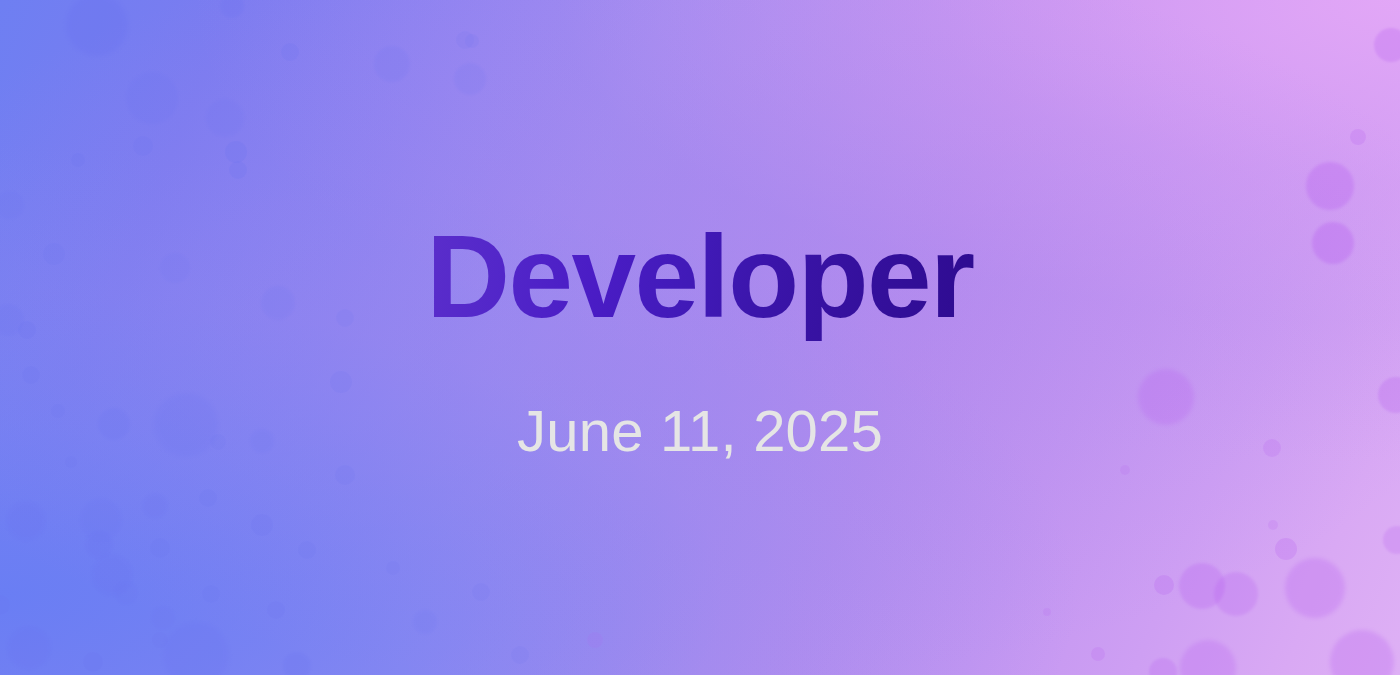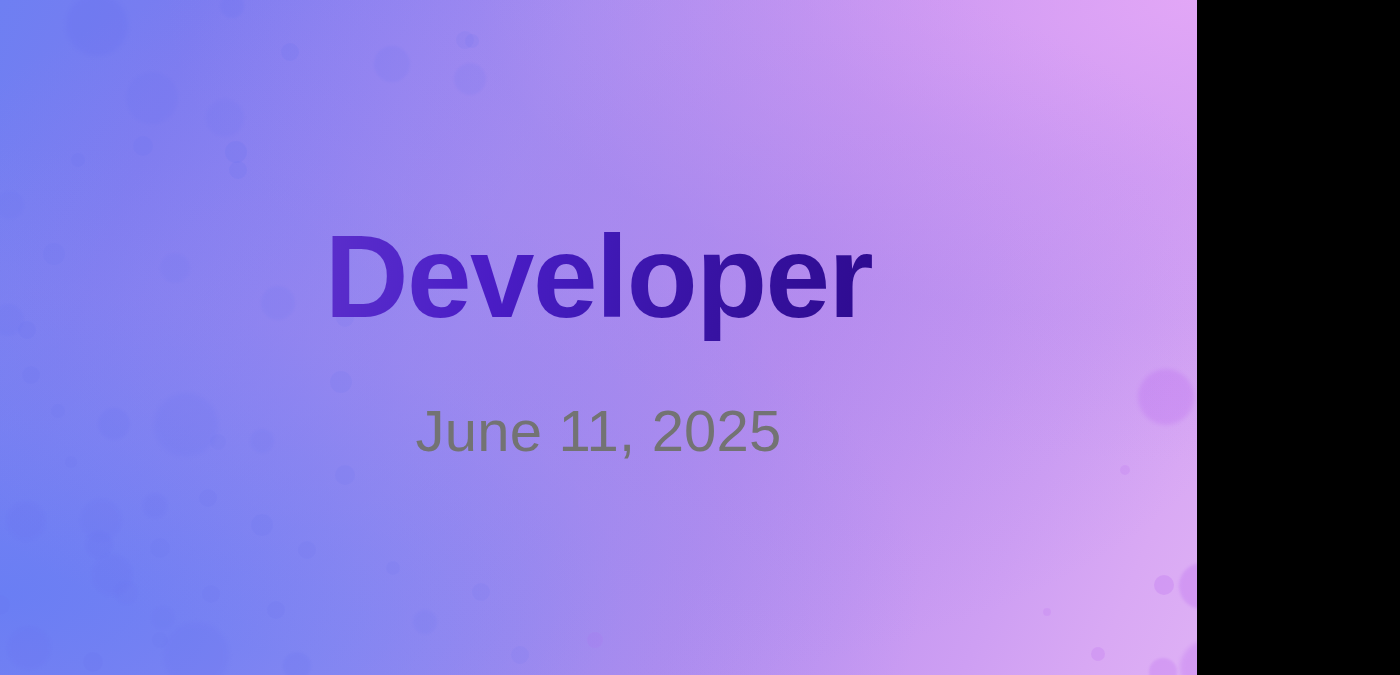--- a/index.html
+++ b/index.html
@@ -4,21 +4,21 @@
 <title>Developer Weekly Update</title>
 <style>
   html, body {
     margin: 0;
     padding: 0;
     background: #000;
   }
 
   #banner {
     position: relative;
-    width: 1197px;
+    width: 1400px;
     height: 675px;
     overflow: hidden;
     font-family: "Liberation Sans", sans-serif;
     isolation: isolate;
   }
 
   
   .bg-base {
     position: absolute;
     inset: 0;
@@ -108,21 +108,21 @@
     white-space: nowrap;
   }
   .headline .line { display: block; }
 
   .subtitle {
     margin: 0;
     margin-top: 54px;
     font-size: 58px;
     font-weight: 400;
     letter-spacing: 0.2px;
-    color: #737373;
+    color: #e5e5e5;
   }
 </style>
 </head>
 <body>
 
 <div id="banner">
 
   <div class="bg-base"></div>
   <div class="bg-warm"></div>
   <div class="bg-cool"></div>

